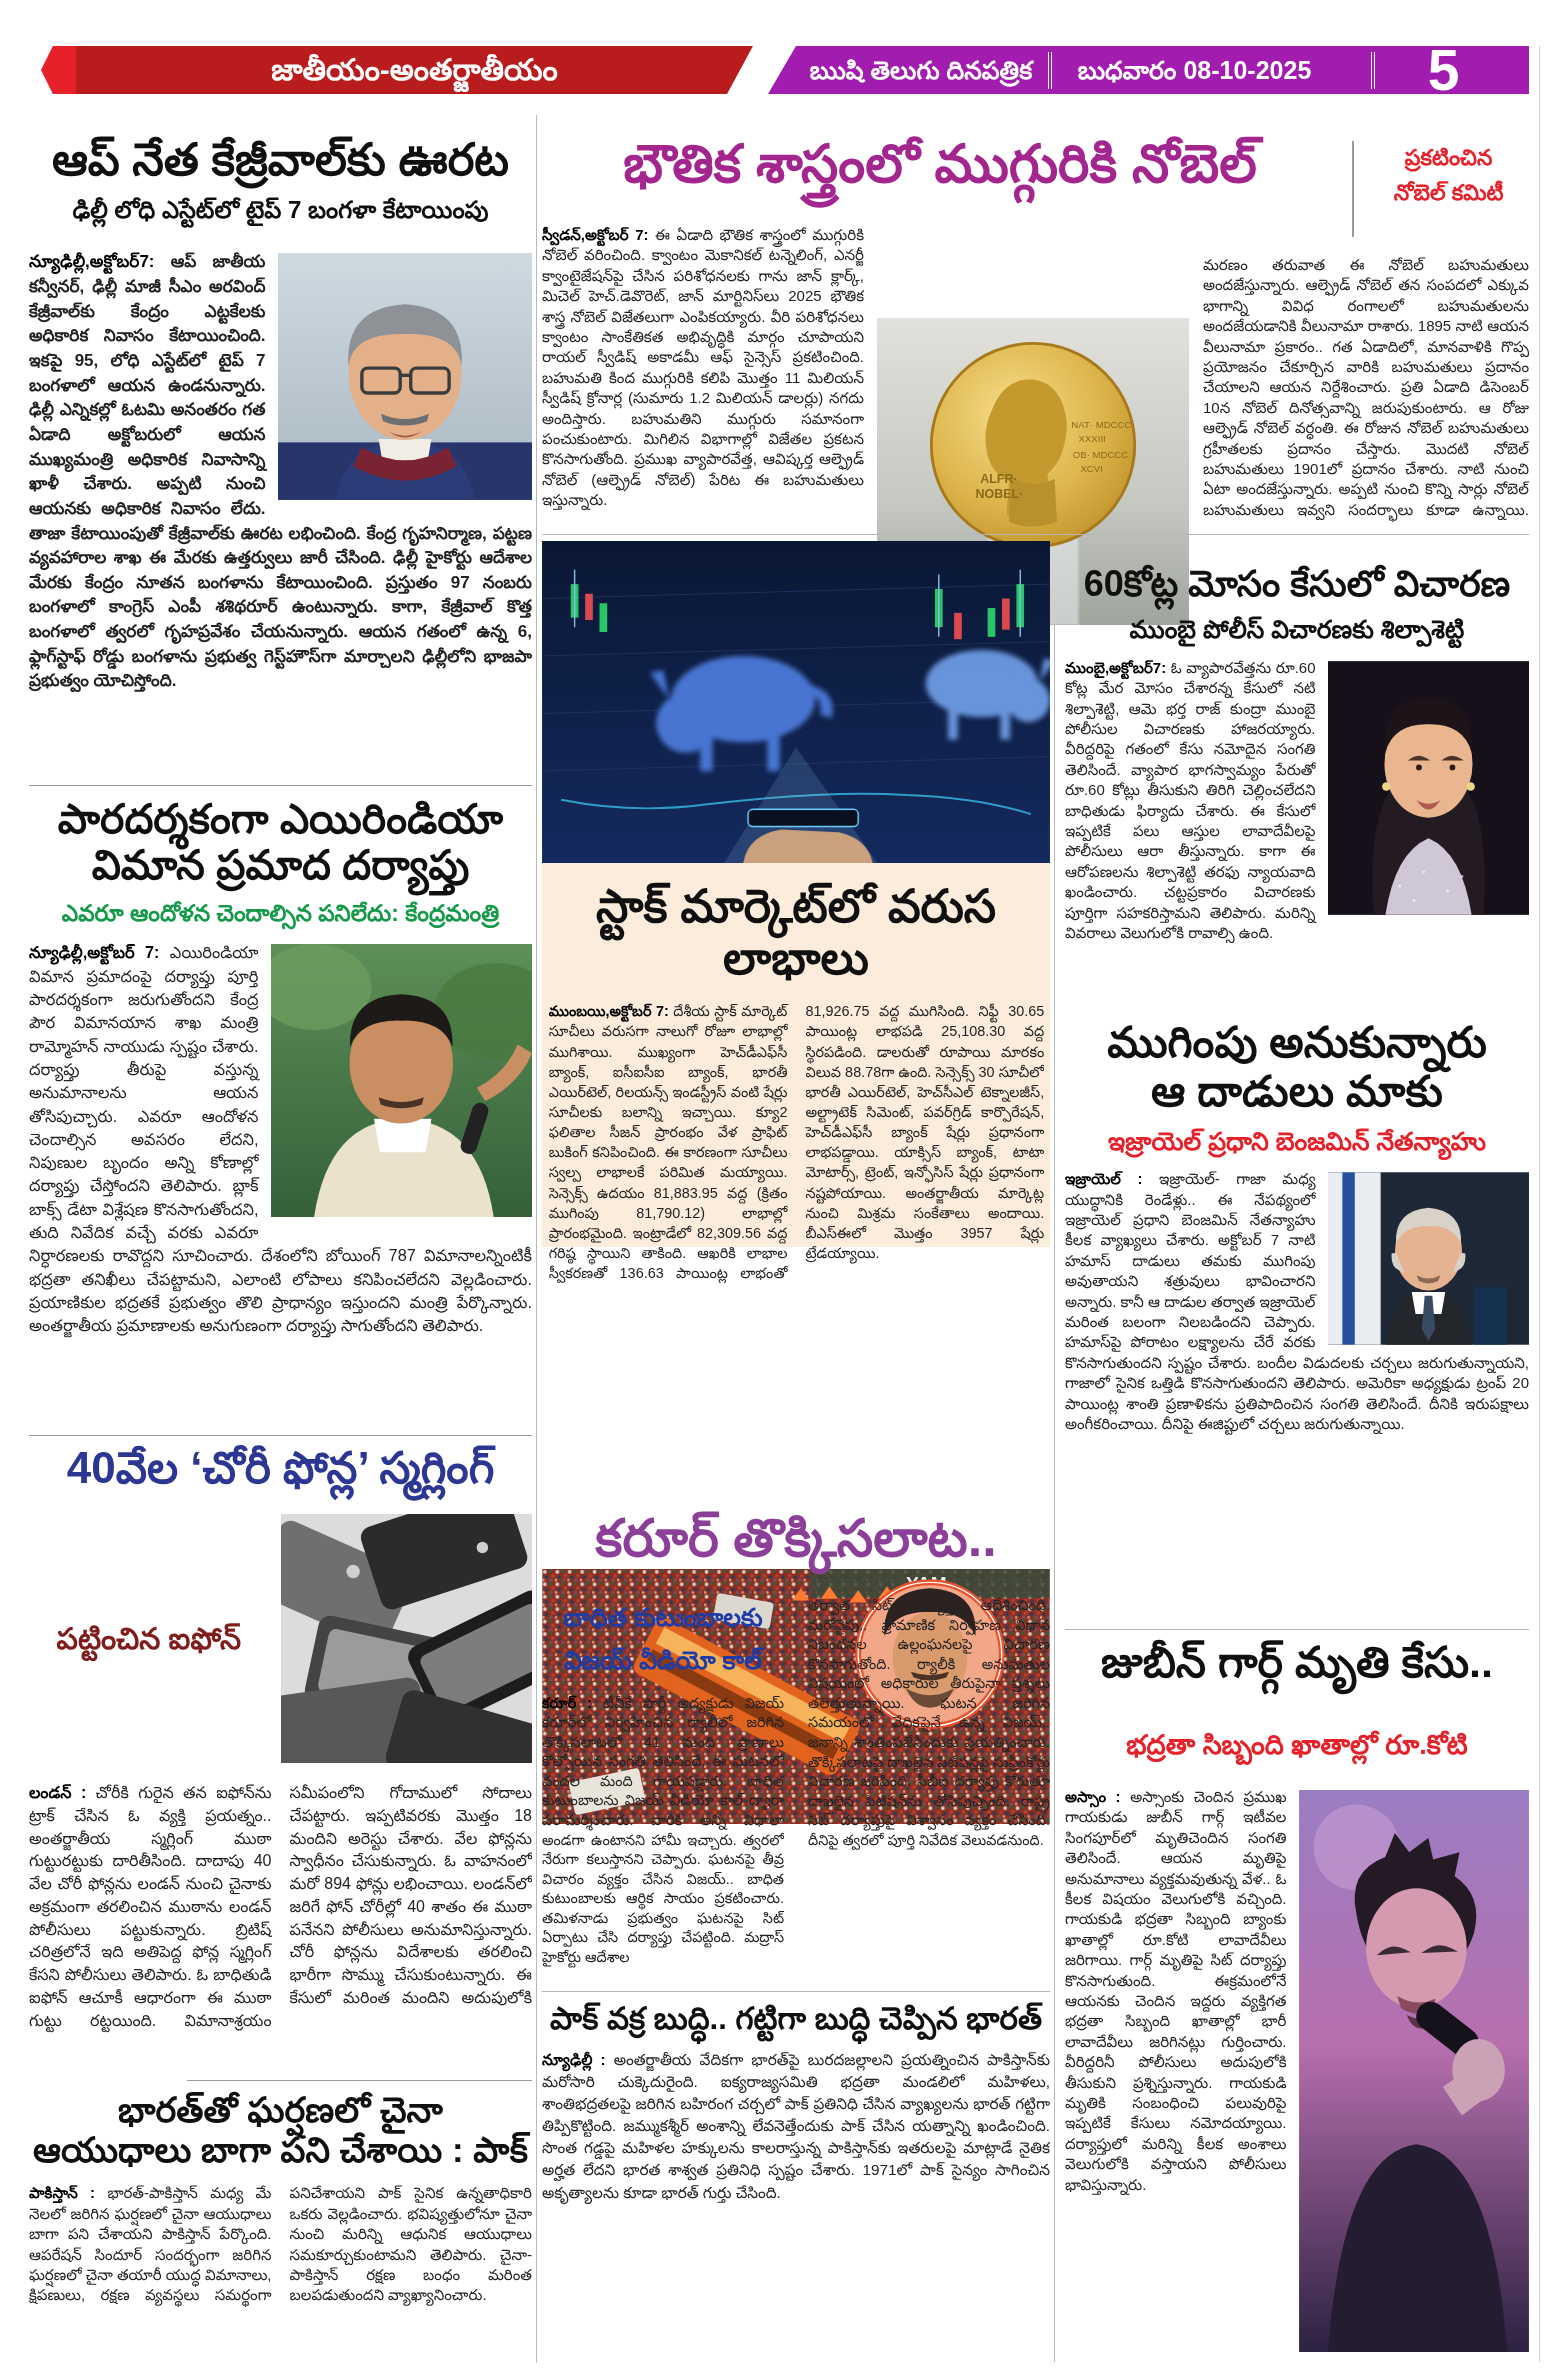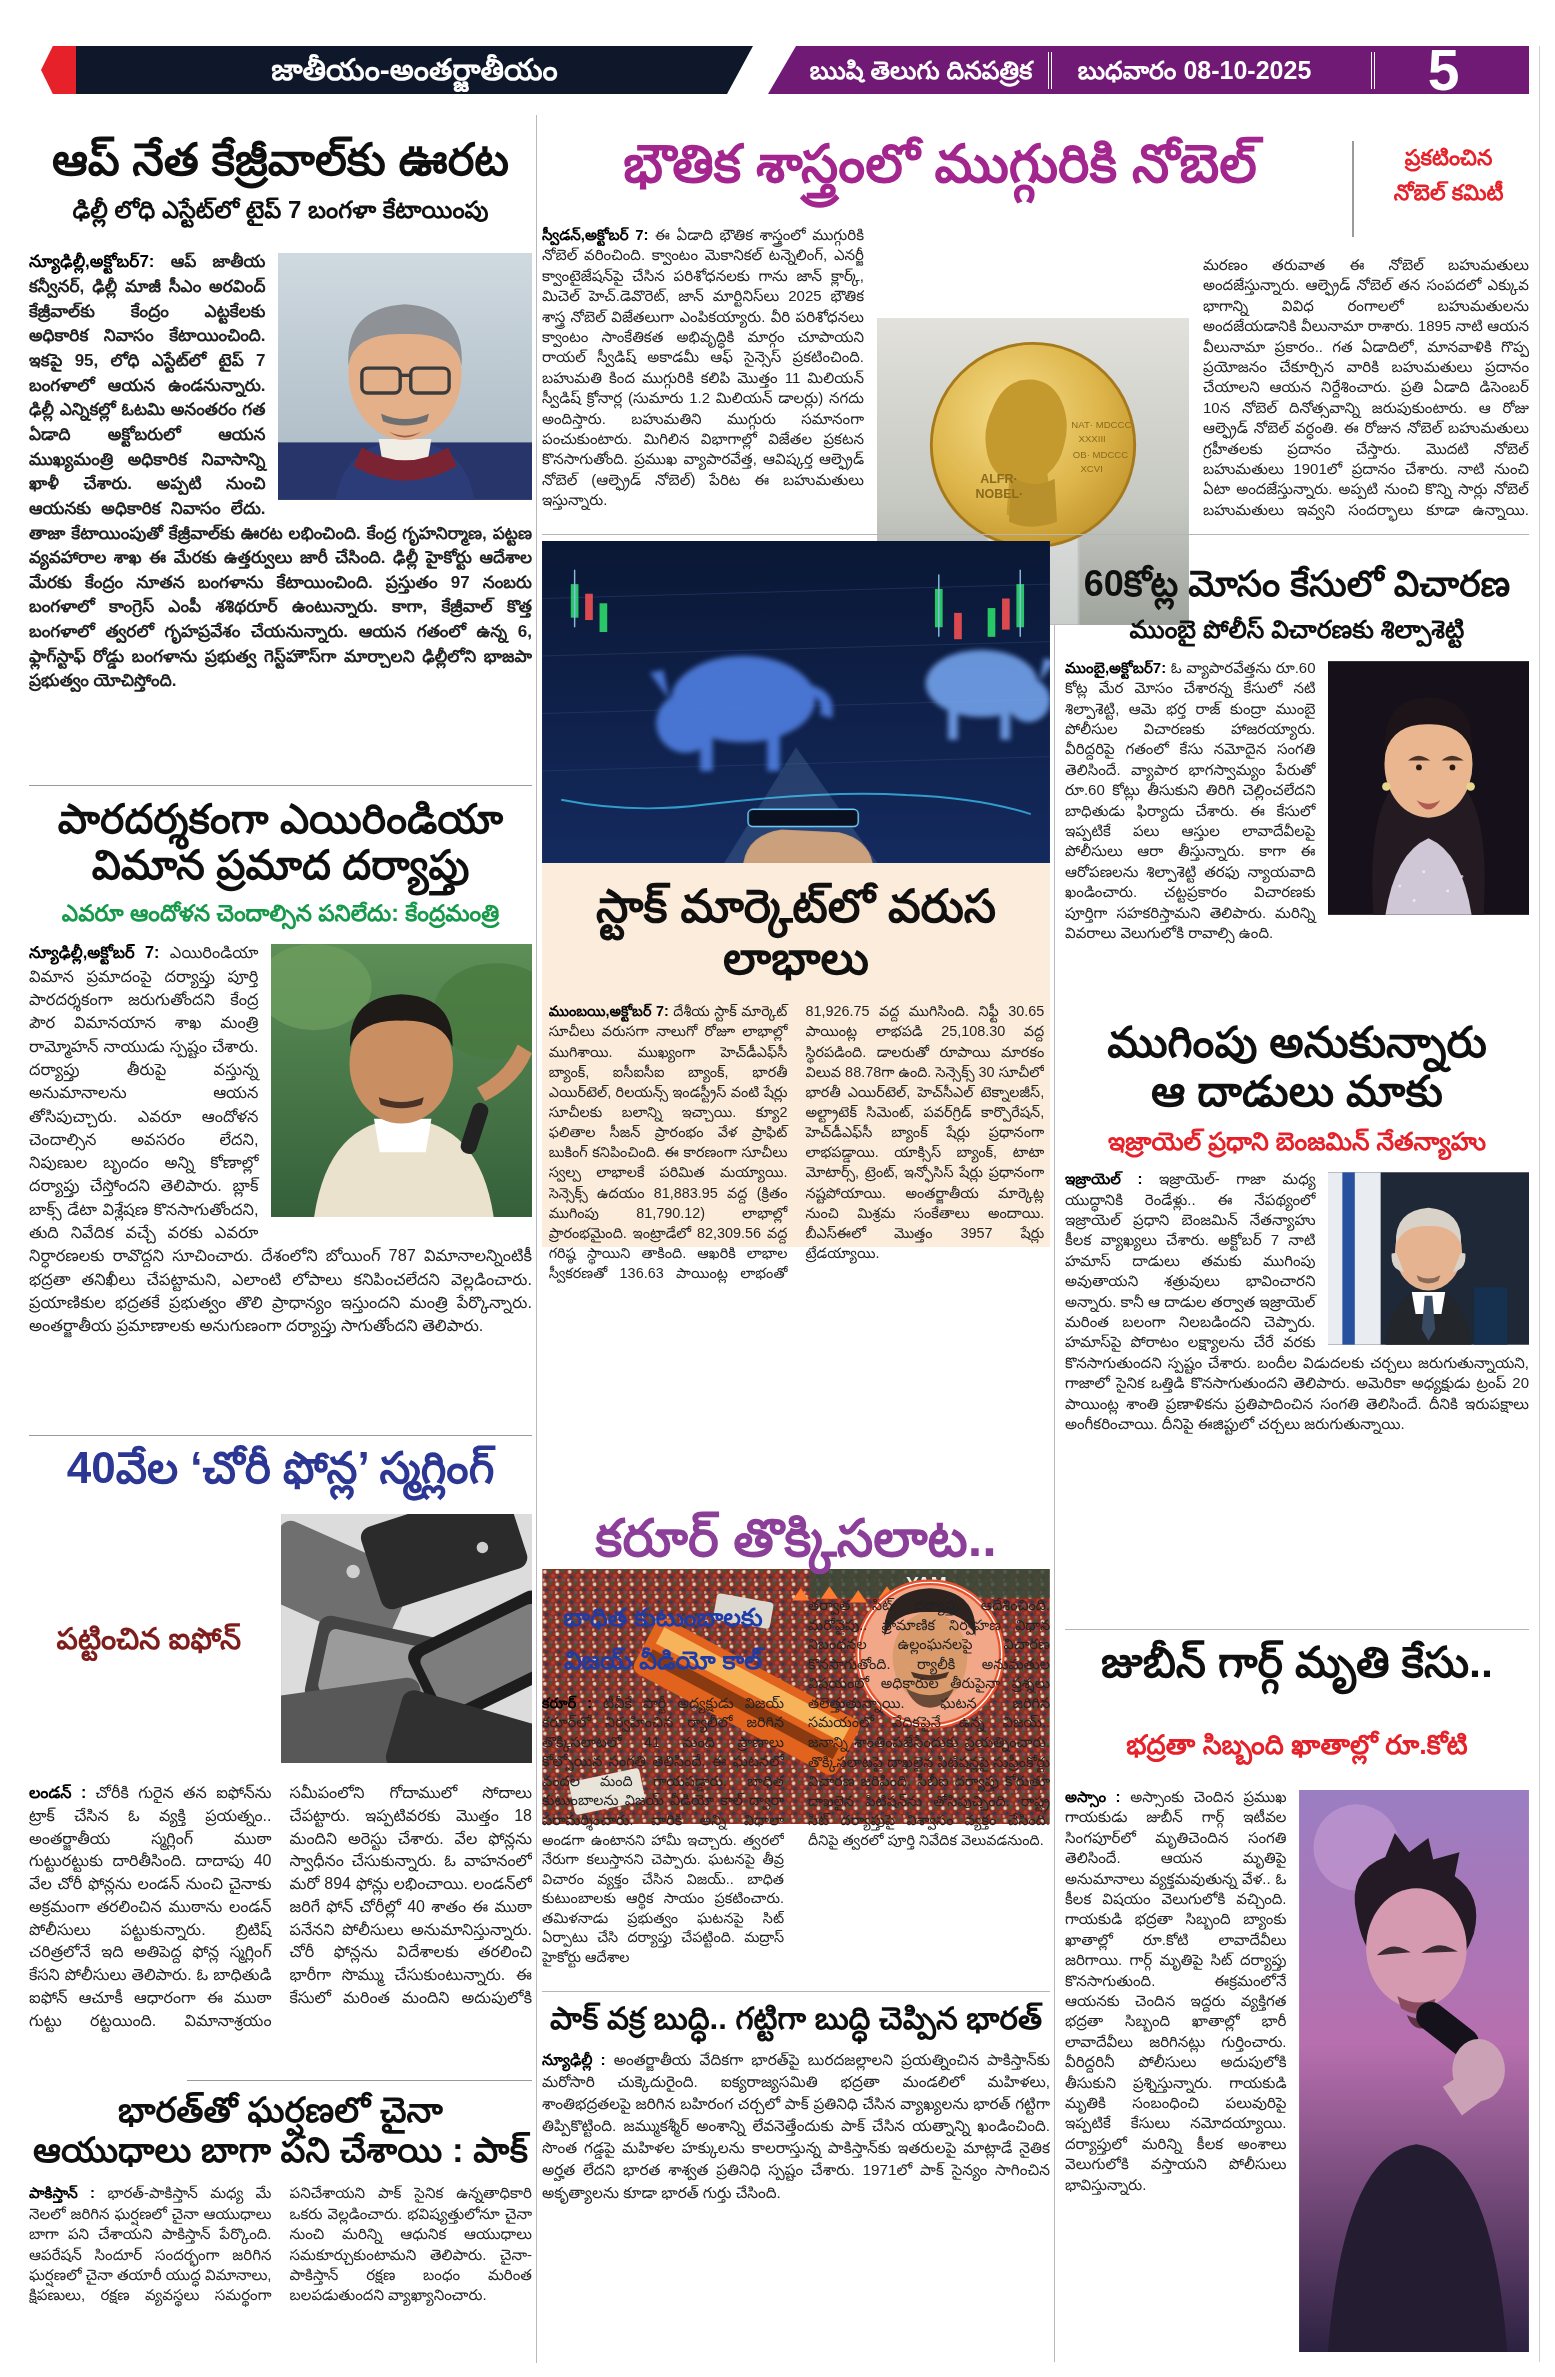--- a/index.html
+++ b/index.html
@@ -2,24 +2,24 @@
 <html style="font-size:7.7px"><head>
 <meta charset="utf-8">
 <style>
   html,body{margin:0;padding:0;background:#e8e8e8;}
   #page{position:relative;width:1555px;height:2377px;background:#ffffff;
         font-family:"Liberation Sans","DejaVu Sans",sans-serif;color:#1d1d1d;overflow:hidden;}
   .abs{position:absolute;}
   
   .hdr-red{left:41px;top:46px;width:37px;height:48px;background:#e62129;
            clip-path:polygon(100% 0,32% 0,0 50%,32% 100%,100% 100%);}
-  .hdr-blue{left:76px;top:46px;width:677px;height:48px;background:#0f172a;
+  .hdr-blue{left:76px;top:46px;width:677px;height:48px;background:#b91c1c;
             clip-path:polygon(0 0,100% 0,calc(100% - 26px) 100%,0 100%);}
   .hdr-blue .t{display:block;text-align:center;font-size:30px;font-weight:bold;color:#fff;line-height:48px;}
-  .hdr-orange{left:768px;top:46px;width:761px;height:48px;background:#701a75;
+  .hdr-orange{left:768px;top:46px;width:761px;height:48px;background:#a21caf;
               clip-path:polygon(28px 0,100% 0,100% 100%,0 100%);}
   .ho{position:absolute;top:0;height:48px;line-height:48px;color:#fff;font-weight:bold;text-align:center;}
   .vsep{position:absolute;top:5.8px;height:37px;width:3.8px;border-left:1.4px solid #fff;border-right:1.4px solid #fff;box-sizing:border-box;}
   
   .rule-v{position:absolute;width:1px;background:#b9b9b9;}
   .rule-h{position:absolute;height:1.4px;background:#9a9a9a;}
   
   .art-h{font-weight:bold;color:#101010;text-align:center;line-height:1.13;}
   .bodytxt{font-size:15px;line-height:1.36;text-align:justify;color:#222;}
   .bodytxt b{color:#000;}

